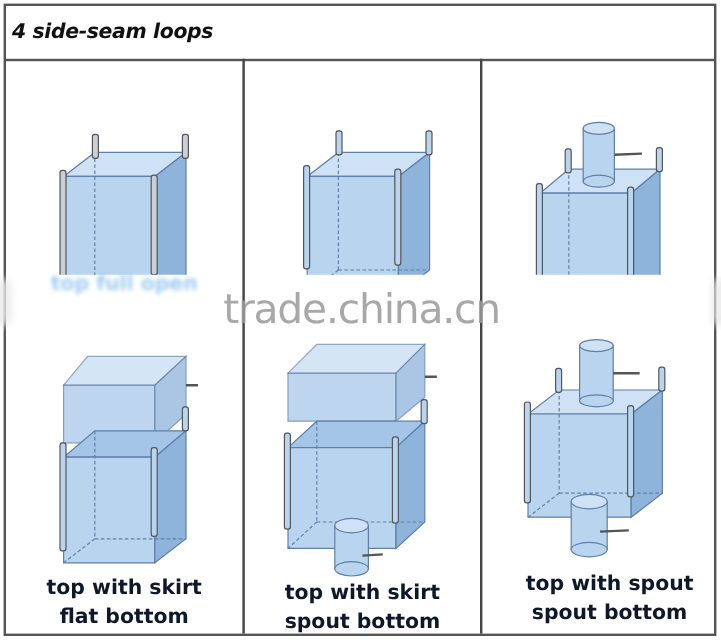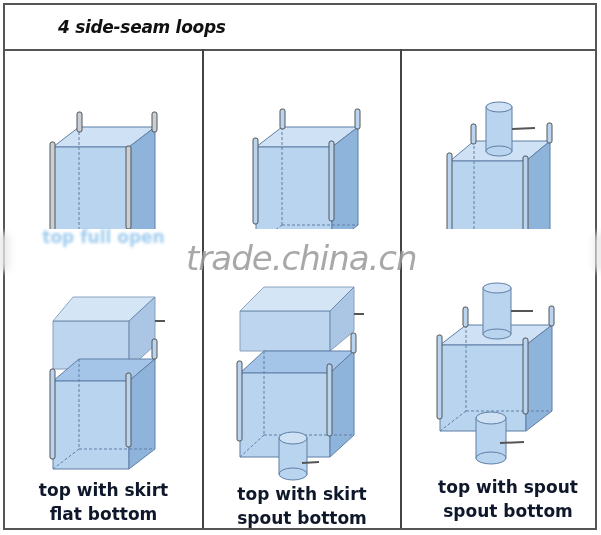--- a/index.html
+++ b/index.html
@@ -1,25 +1,25 @@
 <!DOCTYPE html>
 <html><head>
 <meta charset="utf-8">
 <style>
   html, body { margin:0; padding:0; background:#ffffff; }
   body { width:601px; height:535px; position:relative; overflow:hidden; font-family:"Liberation Sans", sans-serif; }
   .sheet { position:absolute; left:3px; top:3px; width:594px; height:527px; border:2px solid #555; box-sizing:border-box; background:#fff; }
-  .header { position:absolute; left:0; top:0; right:0; height:44px; border-bottom:2px solid #555; display:flex; align-items:center;padding-left:48px; }
+  .header { position:absolute; left:0; top:0; right:0; height:44px; border-bottom:2px solid #555; display:flex; align-items:center; }
   .header-title { font-family:"DejaVu Sans", sans-serif; font-style:italic; font-weight:bold; font-size:17px; color:#111; padding-left:5px; letter-spacing:-0.3px; }
   .vline { position:absolute; top:44px; bottom:0; width:2px; background:#444; }
   .cell { position:absolute; box-sizing:border-box; }
   .cell svg { position:absolute; }
   .caption { position:absolute; left:0; right:0; text-align:center; color:#0f172a; font-weight:bold; font-family:"DejaVu Sans", sans-serif; font-size:17px; line-height:24px; }
   .caption.blur { filter:blur(1.6px); color:#8fc3ec; opacity:0.85; }
-  .watermark { position:absolute; left:186px; top:238px; font-family:"DejaVu Sans", sans-serif; font-size:34px; color:#9a9a9a; letter-spacing:-1px; opacity:0.85; pointer-events:none;font-style:italic; }
+  .watermark { position:absolute; left:186px; top:238px; font-family:"DejaVu Sans", sans-serif; font-size:34px; color:#9a9a9a; letter-spacing:-1px; opacity:0.85; pointer-events:none; }
   .side-blur { position:absolute; top:232px; width:14px; height:40px; background:#e8e8e8; border-radius:7px; filter:blur(3px); opacity:0.8; }
 </style>
 </head>
 <body>
 
 <div class="sheet">
   <div class="header">
     <span class="header-title">4 side-seam loops</span>
   </div>
   <div class="vline" style="left:197px"></div>

